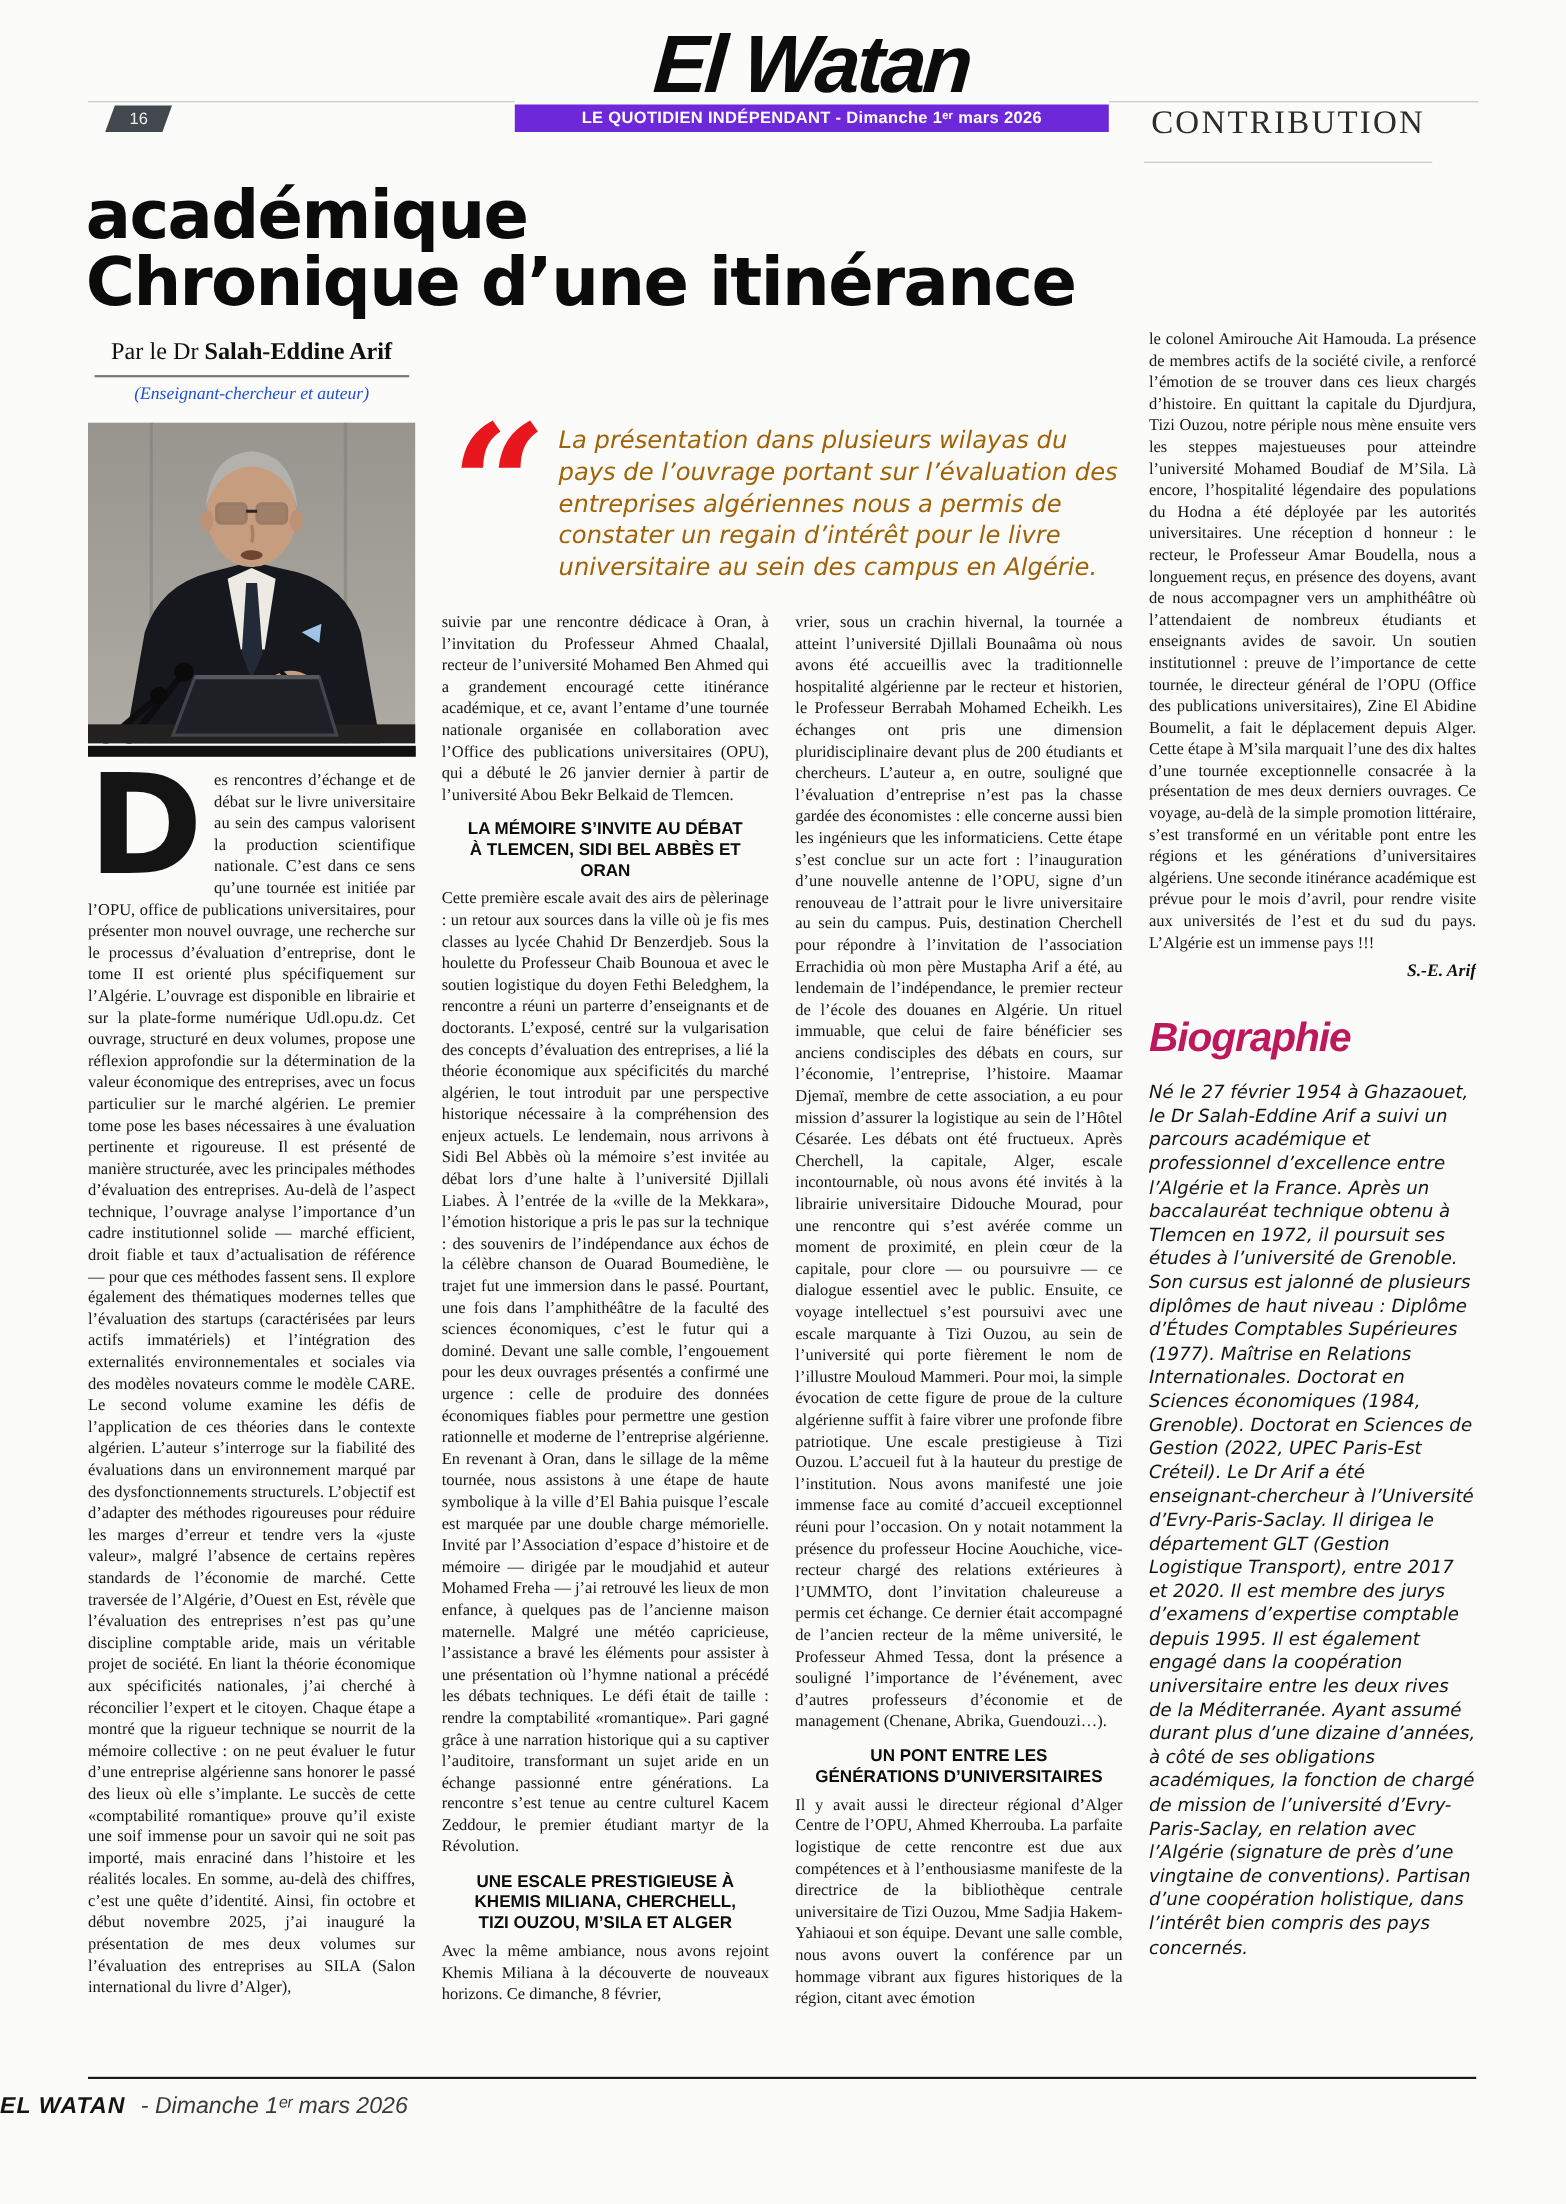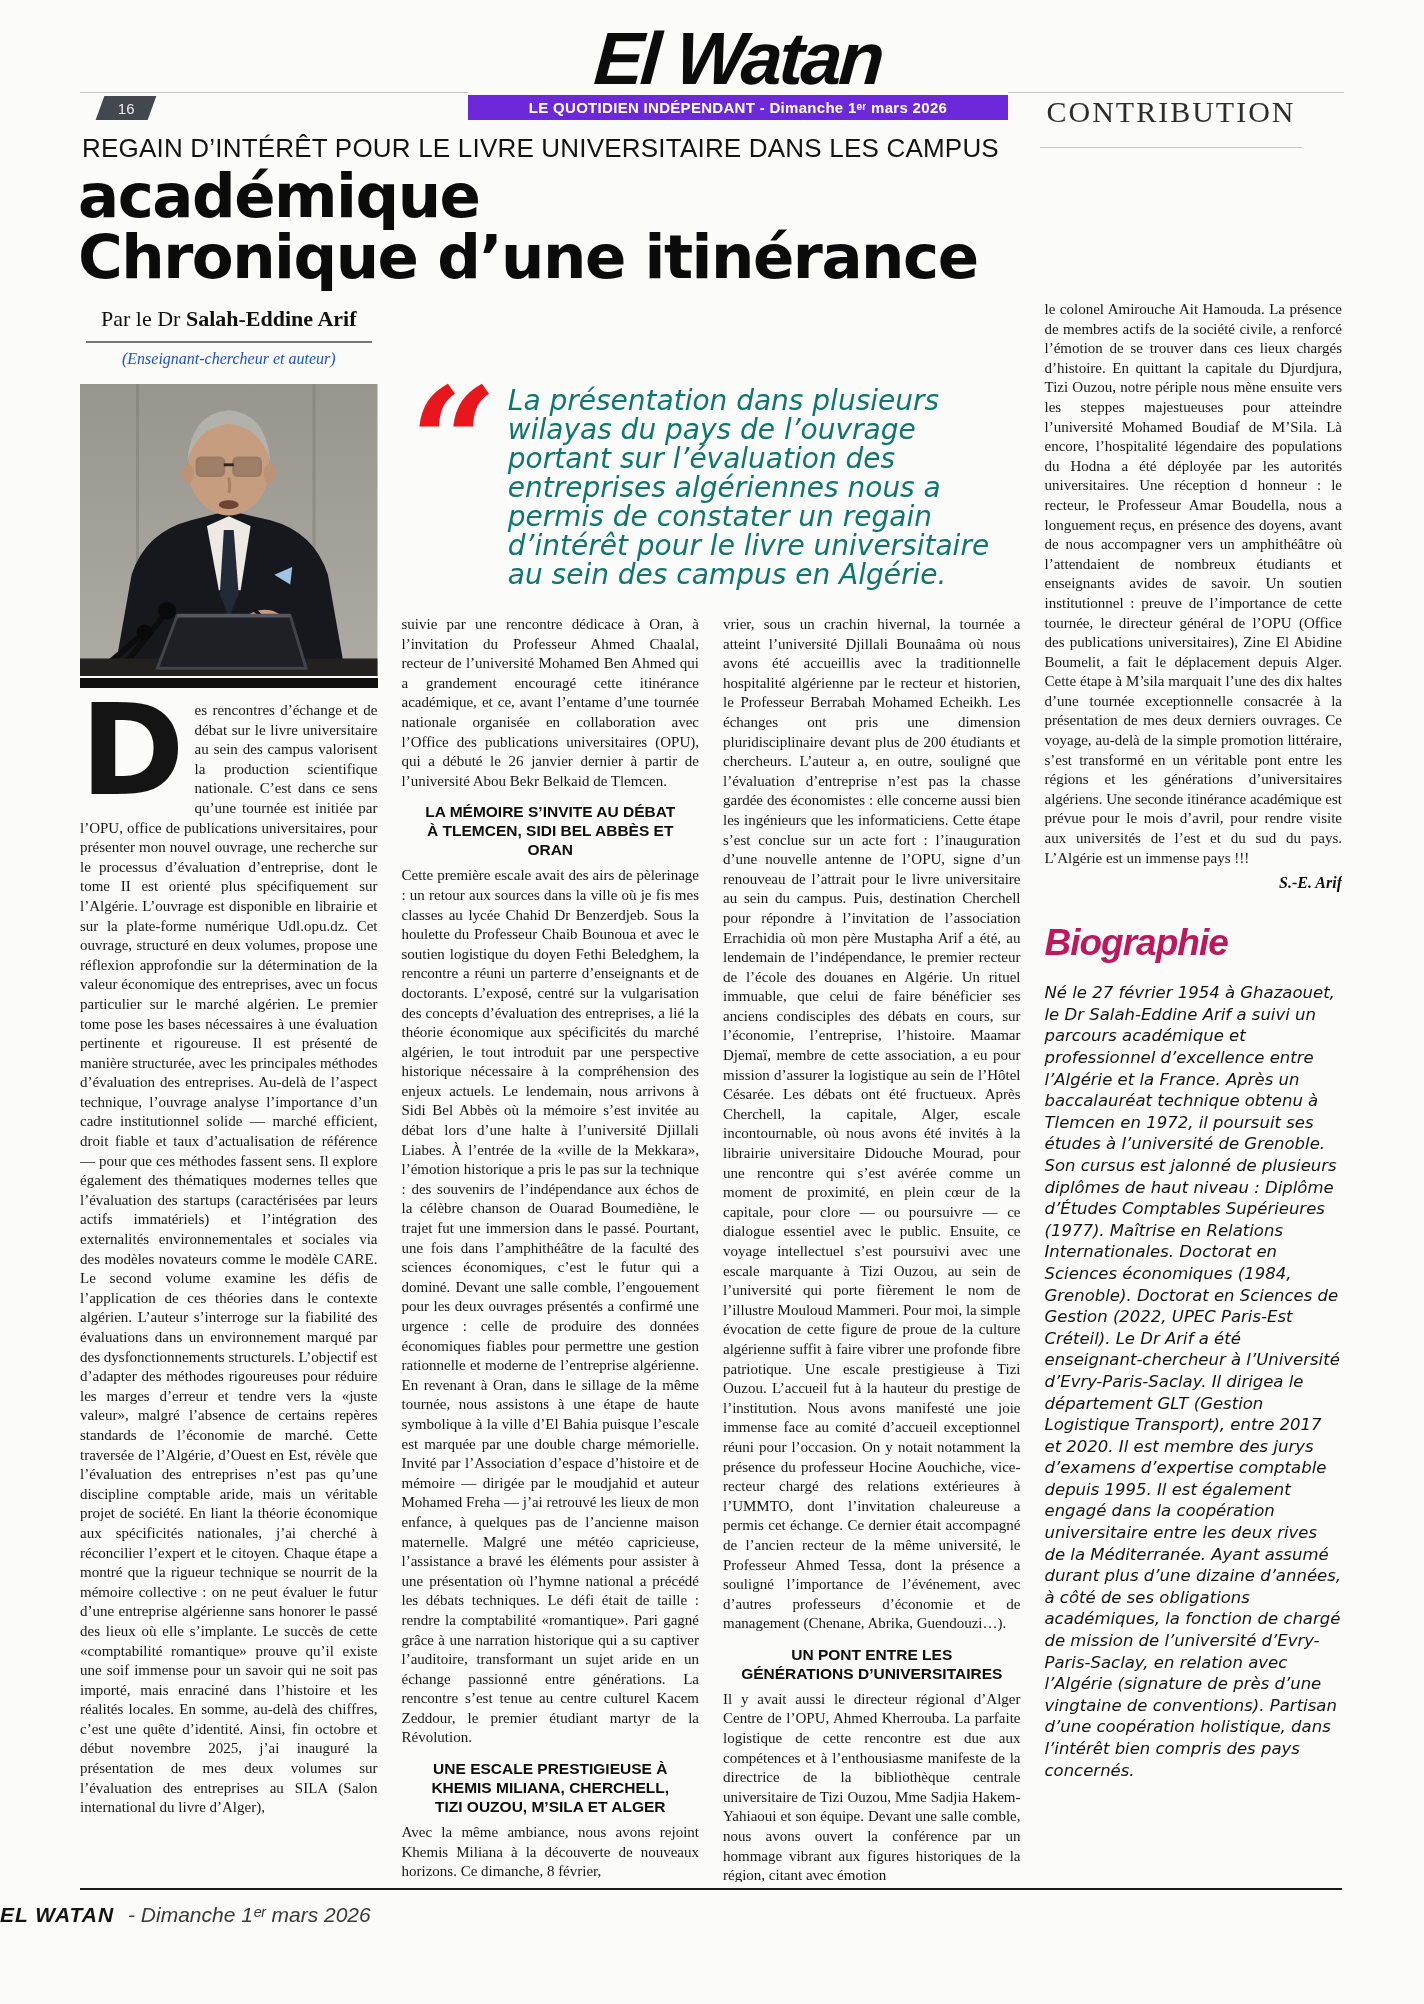--- a/index.html
+++ b/index.html
@@ -33,22 +33,22 @@
   .body-grid{position:absolute;left:80px;top:300px;width:1262px;height:1582px;
              display:grid;grid-template-columns:repeat(4,1fr);grid-template-rows:auto 1fr;
              column-gap:24px;grid-template-areas:"c1 q q c4" "c1 c2 c3 c4";overflow:hidden;}
   .c1{grid-area:c1;} .c2{grid-area:c2;} .c3{grid-area:c3;} .c4{grid-area:c4;} .q{grid-area:q;}
   .coltext{font-size:15px;line-height:19.6px;text-align:justify;color:#161616;}
 
   
   .quote{margin:84px 2px 26px 6px;display:flex;align-items:flex-start;}
   .qmark{flex:0 0 auto;color:#e8171e;font-family:"DejaVu Serif",serif;font-weight:bold;
          font-size:150px;line-height:.78;height:112px;margin-right:14px;transform:skewX(-4deg);}
-  .qtext{font-family:"DejaVu Sans",sans-serif;font-style:italic;font-size:28px;
-         line-height:29px;color:#0f766e;padding-top:2px;}
+  .qtext{font-family:"DejaVu Sans",sans-serif;font-style:italic;font-size:22px;
+         line-height:29px;color:#a16207;padding-top:2px;}
 
   
   .byline{text-align:center;font-size:22px;color:#111;margin-top:6px;}
   .byline b{font-weight:bold;}
   .byline-rule{height:2px;background:#777;margin:9px 6px 7px;}
   .role{text-align:center;font-style:italic;font-size:16px;margin-bottom:16px;color:#1d4ed8;}
   .photo{display:block;width:100%;height:292px;}
   .photo-bar{height:10px;background:#101010;margin:2px 0 13px;}
   .dropcap{float:left;font-family:"DejaVu Sans",sans-serif;font-weight:bold;font-size:126px;
            line-height:96px;padding:2px 10px 0 0;color:#141414;}
@@ -78,21 +78,20 @@
   <div class="h-rule"></div>
   <div class="badge">
     <span>16</span>
   </div>
   <div class="logo-wrap">
     <span class="logo">El Watan</span>
     <span class="tagline">LE QUOTIDIEN INDÉPENDANT - Dimanche 1ᵉʳ mars 2026</span>
   </div>
   <div class="contribution">CONTRIBUTION</div>
 
-  <div class="kicker">REGAIN D’INTÉRÊT POUR LE LIVRE UNIVERSITAIRE DANS LES CAMPUS</div>
   <h1 class="headline" style="margin:0;">
     <span>académique</span>
     <span>Chronique d’une itinérance</span>
   </h1>
 
   <div class="body-grid">
 
     <div class="c1">
       <p class="byline"><span>Par le Dr </span><b>Salah-Eddine Arif</b></p>
       <div class="byline-rule"></div>

